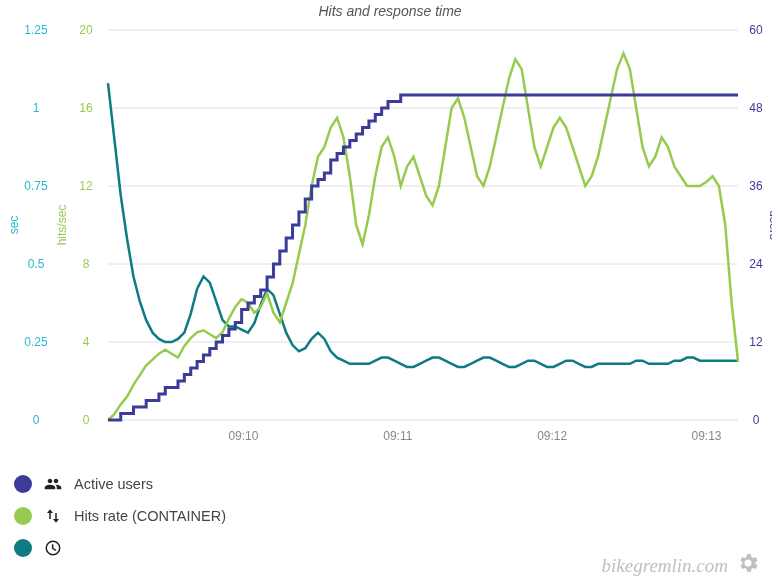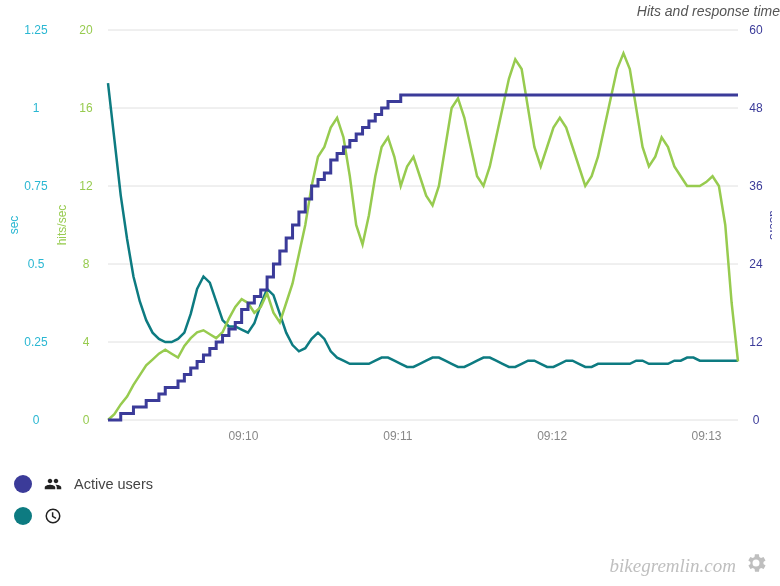--- a/index.html
+++ b/index.html
@@ -9,21 +9,21 @@
     height: 586px;
     background: #ffffff;
     font-family: -apple-system, BlinkMacSystemFont, "Segoe UI", Arial, sans-serif;
     position: relative;
     color: #333;
   }
   .title {
     position: absolute;
     top: 3px;
     left: 0; right: 0;
-    text-align: right;
+    text-align: center;
     font-style: italic;
     font-size: 14px;
     color: #555;
   }
   .chart-container {
     position: absolute;
     top: 5px;
     left: 8px;
     width: 764px;
     height: 455px;
@@ -62,21 +62,21 @@
     width: 18px; height: 18px;
     border-radius: 50%;
   }
   .swatch.blue  { background:#3b3b99; }
   .swatch.green { background:#97cb4f; }
   .swatch.teal  { background:#0d7b81; }
   .legend-icon { width:18px; height:18px; display:inline-flex; align-items:center; justify-content:center; }
   .legend-icon svg { width:18px; height:18px; fill:#222; }
   .watermark {
     position: absolute;
-    right: 12px;
+    right: 20px;
     bottom: 6px;
     display: flex;
     align-items: center;
     gap: 8px;
     color: #bfbfbf;
     font-size: 19px;
     font-style: italic;
     font-family: Georgia, serif;
   }
   .watermark svg { width: 24px; height:24px; fill:#bfbfbf; }
@@ -131,20 +131,29 @@
   <div class="legend-item">
     <span class="swatch blue"></span>
     <span class="legend-icon">
       <svg viewBox="0 0 24 24">
           <path d="M16 11c1.66 0 3-1.34 3-3s-1.34-3-3-3-3 1.34-3 3 1.34 3 3 3zm-8 0c1.66 0 3-1.34 3-3S9.66 5 8 5 5 6.34 5 8s1.34 3 3 3zm0 2c-2.33 0-7 1.17-7 3.5V19h14v-2.5C15 14.17 10.33 13 8 13zm8 0c-.29 0-.62.02-.97.05 1.16.84 1.97 1.97 1.97 3.45V19h6v-2.5c0-2.33-4.67-3.5-7-3.5z"></path>
         </svg>
     </span>
     <span>Active users</span>
   </div>
   <div class="legend-item">
+    <span class="swatch green"></span>
+    <span class="legend-icon">
+      <svg viewBox="0 0 24 24">
+          <path d="M8 3l-4 5h3v8h2V8h3L8 3zm8 18l4-5h-3V8h-2v8h-3l4 5z"></path>
+        </svg>
+    </span>
+    <span>Hits rate (CONTAINER)</span>
+  </div>
+  <div class="legend-item">
     <span class="swatch teal"></span>
     <span class="legend-icon">
       <svg viewBox="0 0 24 24">
           <path d="M12 2a10 10 0 100 20 10 10 0 000-20zm0 18a8 8 0 110-16 8 8 0 010 16zm.5-13h-2v6l5 3 1-1.7-4-2.4V7z"></path>
         </svg>
     </span>
   </div>
 </div>
 
 <div class="watermark">

